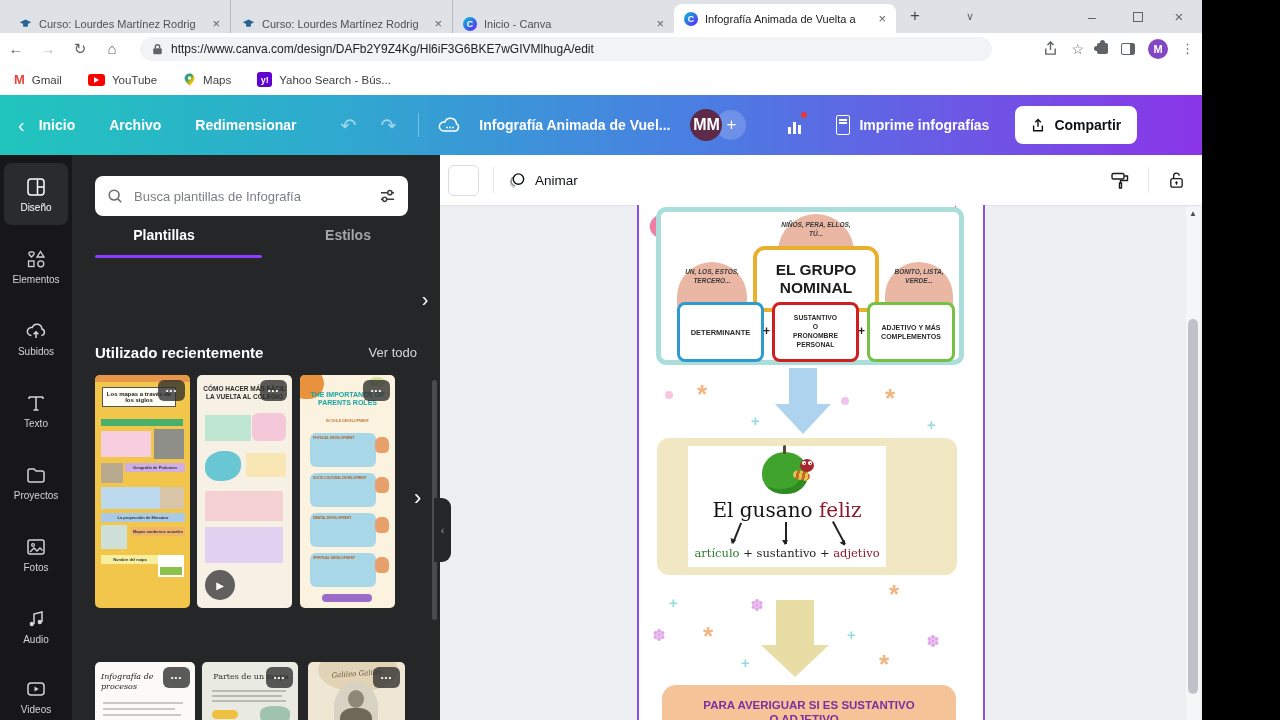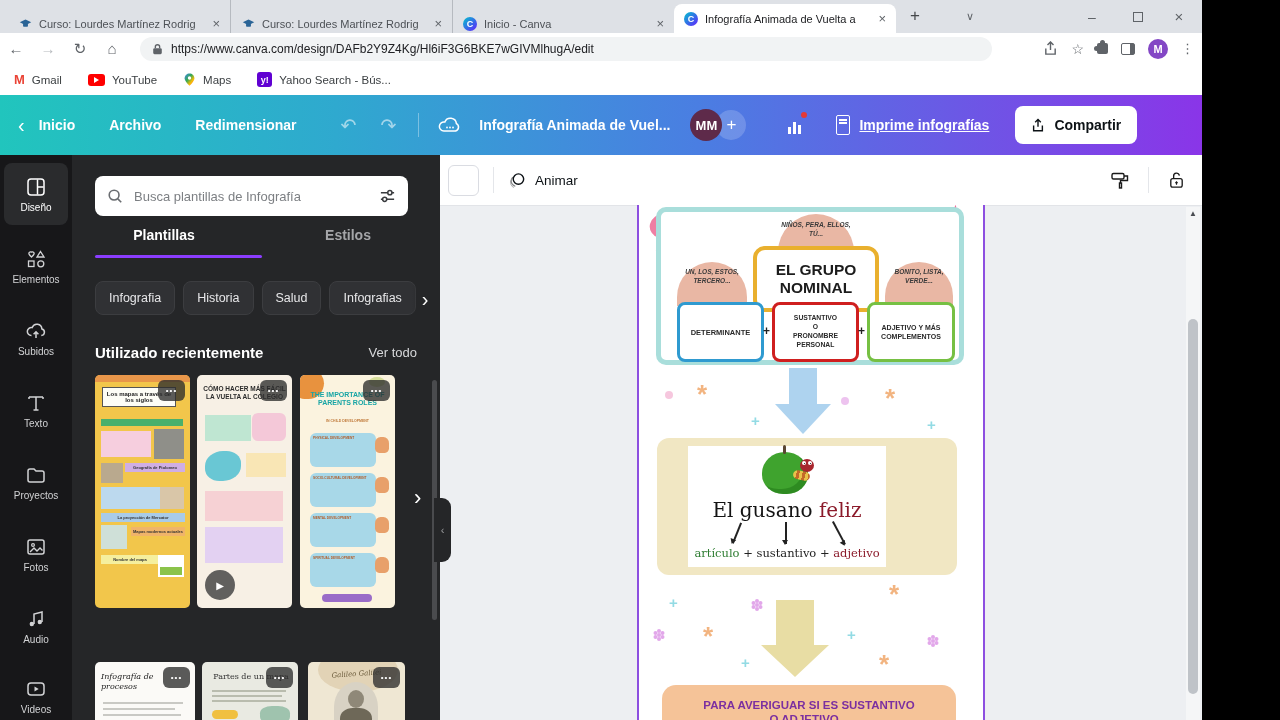--- a/index.html
+++ b/index.html
@@ -52,26 +52,26 @@
 
   
   .cheader{position:relative;height:60px;background:linear-gradient(90deg,#21c5bd 0%,#2fa9cf 28%,#4a7ee2 58%,#8a35e8 100%);display:flex;align-items:center;color:#fff;}
   .ch-back{font-size:20px;margin:0 14px 0 18px;}
   .ch-nav{display:flex;gap:34px;font-size:14px;font-weight:600;}
   .ch-undo,.ch-redo{font-size:19px;opacity:.55;}
   .ch-undo{margin-left:44px;}
   .ch-redo{margin-left:24px;}
   .ch-div{width:1px;height:24px;background:rgba(255,255,255,.35);margin:0 18px 0 22px;}
   .ch-title{font-size:14px;font-weight:600;margin-left:16px;max-width:225px;white-space:nowrap;overflow:hidden;}
-  .ch-avatar{width:32px;height:32px;border-radius:50%;background:#5e2a4a;font-size:13px;font-weight:bold;display:flex;align-items:center;justify-content:center;margin-left:20px;z-index:2;}
+  .ch-avatar{width:32px;height:32px;border-radius:50%;background:#5e2a4a;font-size:16px;font-weight:bold;display:flex;align-items:center;justify-content:center;margin-left:20px;z-index:2;}
   .ch-add{width:30px;height:30px;border-radius:50%;background:rgba(255,255,255,.18);display:flex;align-items:center;justify-content:center;font-size:17px;margin-left:-6px;}
   .ch-chart{position:relative;margin-left:28px;width:40px;height:36px;display:flex;align-items:flex-end;justify-content:center;gap:2px;padding-bottom:9px;box-sizing:border-box;}
   .ch-chart b{width:3px;background:#fff;display:block;}
   .ch-chart .dot{position:absolute;top:5px;right:7px;width:6px;height:6px;border-radius:50%;background:#e53935;}
-  .ch-print{display:flex;align-items:center;gap:9px;margin-left:22px;font-size:14px;font-weight:600;text-decoration:underline;}
+  .ch-print{display:flex;align-items:center;gap:9px;margin-left:22px;font-size:14px;font-weight:600;}
   .print-ic{width:12px;height:18px;border:1.6px solid #fff;border-radius:2px;position:relative;}
   .print-ic:before{content:"";position:absolute;left:2px;top:3px;right:2px;height:1.5px;background:#fff;box-shadow:0 3px 0 #fff;}
   .ch-share{margin-left:26px;background:#fff;color:#0d1216;border-radius:8px;height:38px;display:flex;align-items:center;gap:9px;padding:0 16px;font-size:14px;font-weight:600;}
 
   
   .workspace{position:absolute;left:0;top:155px;width:1202px;height:565px;background:#edeff2;}
   .rail{position:absolute;left:0;top:0;width:72px;height:565px;background:#171719;}
   .rail-item{position:absolute;left:4px;width:64px;height:62px;border-radius:8px;display:flex;flex-direction:column;align-items:center;justify-content:center;gap:4px;color:#d2d3d5;}
   .rail-item.active{background:#2a2b2d;color:#fff;}
   .rail-item span{font-size:10px;}
@@ -439,26 +439,20 @@
               <path d="M2 4.5 h14 M2 11.5 h14" stroke="#3a3c3f" stroke-width="1.6"></path>
               <circle cx="11.5" cy="4.5" r="2.2" fill="#fff" stroke="#3a3c3f" stroke-width="1.6"></circle>
               <circle cx="6" cy="11.5" r="2.2" fill="#fff" stroke="#3a3c3f" stroke-width="1.6"></circle>
             </svg>
       </div>
       <div class="ptabs">
         <span class="ptab on">Plantillas</span>
         <span class="ptab">Estilos</span>
       </div>
       <div class="ptab-underline"></div>
-      <div class="chips">
-        <span class="chip">Infografia</span>
-        <span class="chip">Historia</span>
-        <span class="chip">Salud</span>
-        <span class="chip">Infografias</span>
-      </div>
       <span class="chip-next">›</span>
 
       <div class="sec-head" style="top:189px">
         <span class="sec-title">Utilizado recientemente</span>
         <span class="sec-action">Ver todo</span>
       </div>
 
       <div class="thumb t-yellow" style="left:23px;top:220px;width:95px;height:233px">
         <div class="t1-bar"></div>
         <div class="t1-title">Los mapas a través de los siglos</div>

